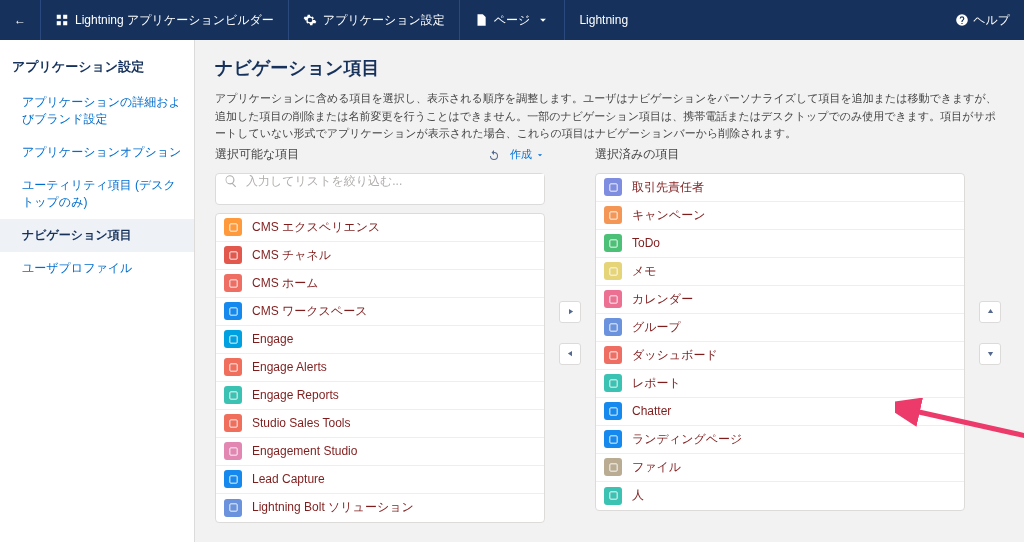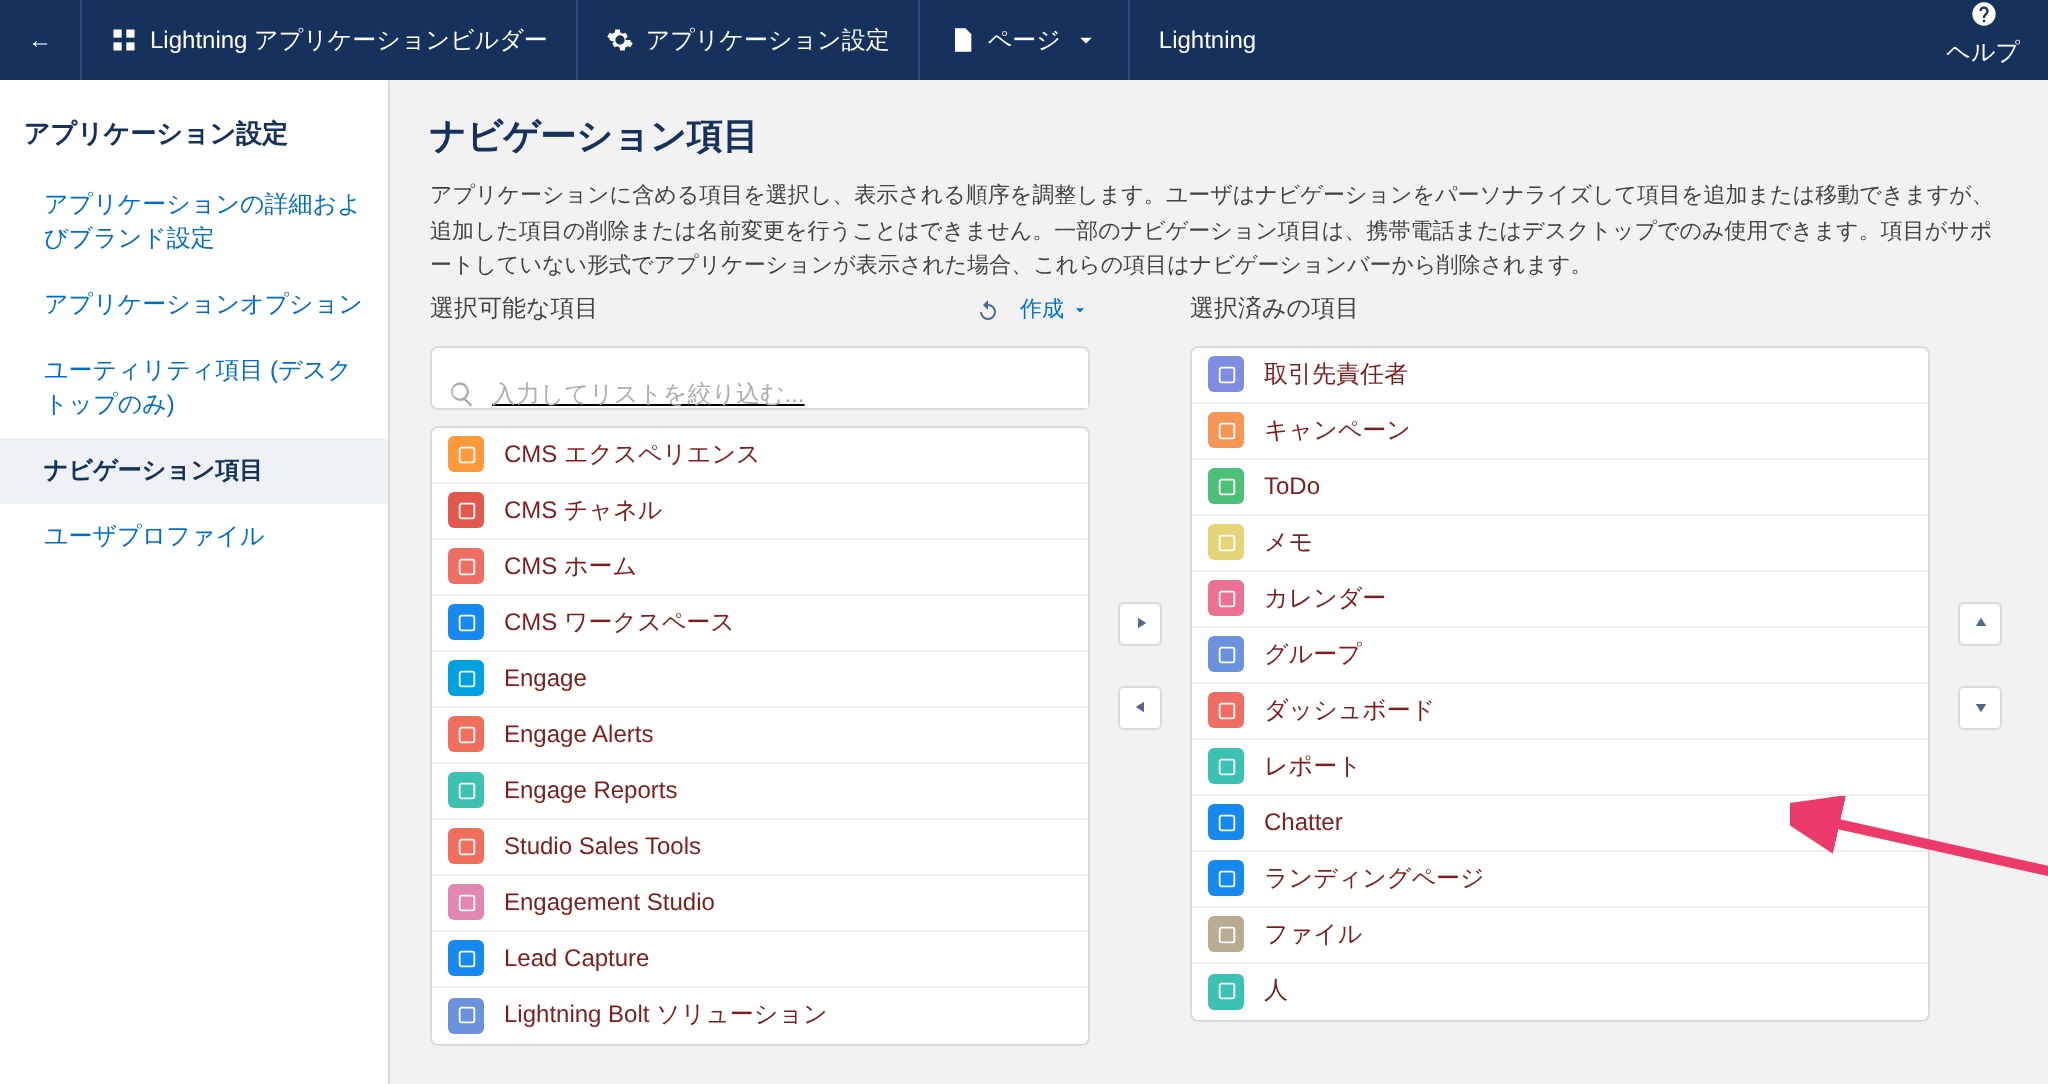--- a/index.html
+++ b/index.html
@@ -1,21 +1,21 @@
 <!DOCTYPE html>
 <html><head>
 <meta charset="utf-8">
 <style>
 * { margin: 0; padding: 0; box-sizing: border-box; font-family: -apple-system, "Hiragino Sans", "Hiragino Kaku Gothic ProN", Meiryo, sans-serif; }
 body { background: #f3f2f2; font-size: 13px; }
 .topbar { height: 40px; background: #16325c; display: flex; align-items: stretch; color: #fff; }
 .topbar .cell { display: flex; align-items: center; padding: 0 14px; border-right: 1px solid #2a4a7d; font-size: 12px; gap: 6px; }
 .topbar .cell.noborder { border-right: none; }
 .topbar .spacer { flex: 1; }
-.topbar .help { display: flex; align-items: center; padding: 0 14px; font-size: 12px; gap: 4px; flex-direction: column; }
+.topbar .help { display: flex; align-items: center; padding: 0 14px; font-size: 12px; gap: 4px; }
 .topbar svg { width: 14px; height: 14px; fill: #fff; }
 
 .layout { display: flex; min-height: 502px; }
 .sidebar { width: 195px; background: #fff; border-right: 1px solid #dddbda; padding-top: 10px; }
 .sidebar h3 { font-size: 13px; font-weight: bold; padding: 8px 12px 10px; color: #16325c; }
 .sidebar .nav-item { display: block; padding: 8px 12px 8px 22px; color: #006dcc; font-size: 12px; cursor: pointer; }
 .sidebar .nav-item.active { background: #eef1f6; font-weight: bold; color: #16325c; }
 
 .main { flex: 1; padding: 16px 20px 20px; }
 .main h1 { font-size: 18px; color: #16325c; margin-bottom: 10px; }
@@ -24,21 +24,21 @@
 .dual { display: flex; gap: 14px; position: relative; }
 .col { display: flex; flex-direction: column; }
 .col-left { width: 330px; }
 .col-right { width: 370px; }
 .col-head { display: flex; align-items: center; height: 24px; }
 .col-title { font-size: 12px; color: #444; flex: 1; }
 .refresh-btn, .create-btn { font-size: 11px; color: #0070d2; cursor: pointer; display: inline-flex; align-items: center; gap: 3px; margin-left: 10px; }
 .refresh-btn svg { width: 12px; height: 12px; fill: #54698d; }
 .create-btn svg { width: 10px; height: 10px; fill: #0070d2; }
 
-.searchbox { position: relative; border: 1px solid #dddbda; background: #fff; border-radius: 4px; height: 32px; display: flex; align-items: flex-end; margin-top: 6px; margin-bottom: 8px; text-decoration: underline; }
+.searchbox { position: relative; border: 1px solid #dddbda; background: #fff; border-radius: 4px; height: 32px; display: flex; align-items: flex-start; margin-top: 6px; margin-bottom: 8px; }
 .searchbox svg { width: 14px; height: 14px; fill: #b0adab; margin: 0 8px; }
 .searchbox input { border: none; outline: none; flex: 1; font-size: 12px; color: #444; }
 .searchbox input::placeholder { color: #b0adab; }
 
 .listbox { border: 1px solid #dddbda; border-radius: 4px; background: #fff; overflow: hidden; }
 .col-right .listbox { margin-top: 6px; }
 .item { display: flex; align-items: center; height: 28px; border-bottom: 1px solid #eee; padding: 0 8px; cursor: pointer; gap: 10px; }
 .item:last-child { border-bottom: none; }
 .item .icon { width: 18px; height: 18px; border-radius: 3px; display: flex; align-items: center; justify-content: center; flex-shrink: 0; }
 .item .icon svg { width: 11px; height: 11px; fill: #fff; }

